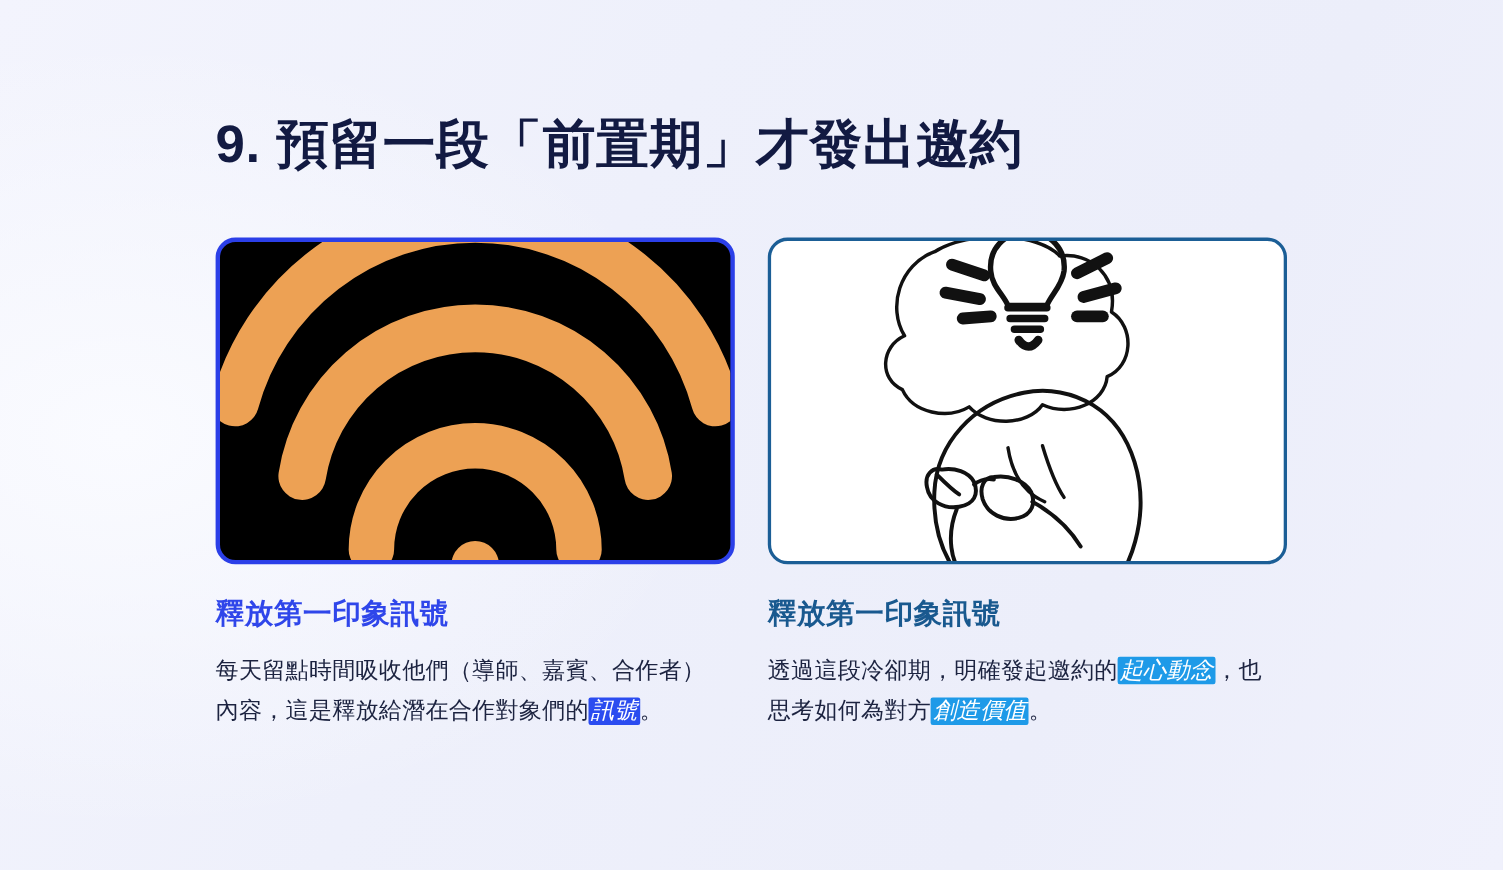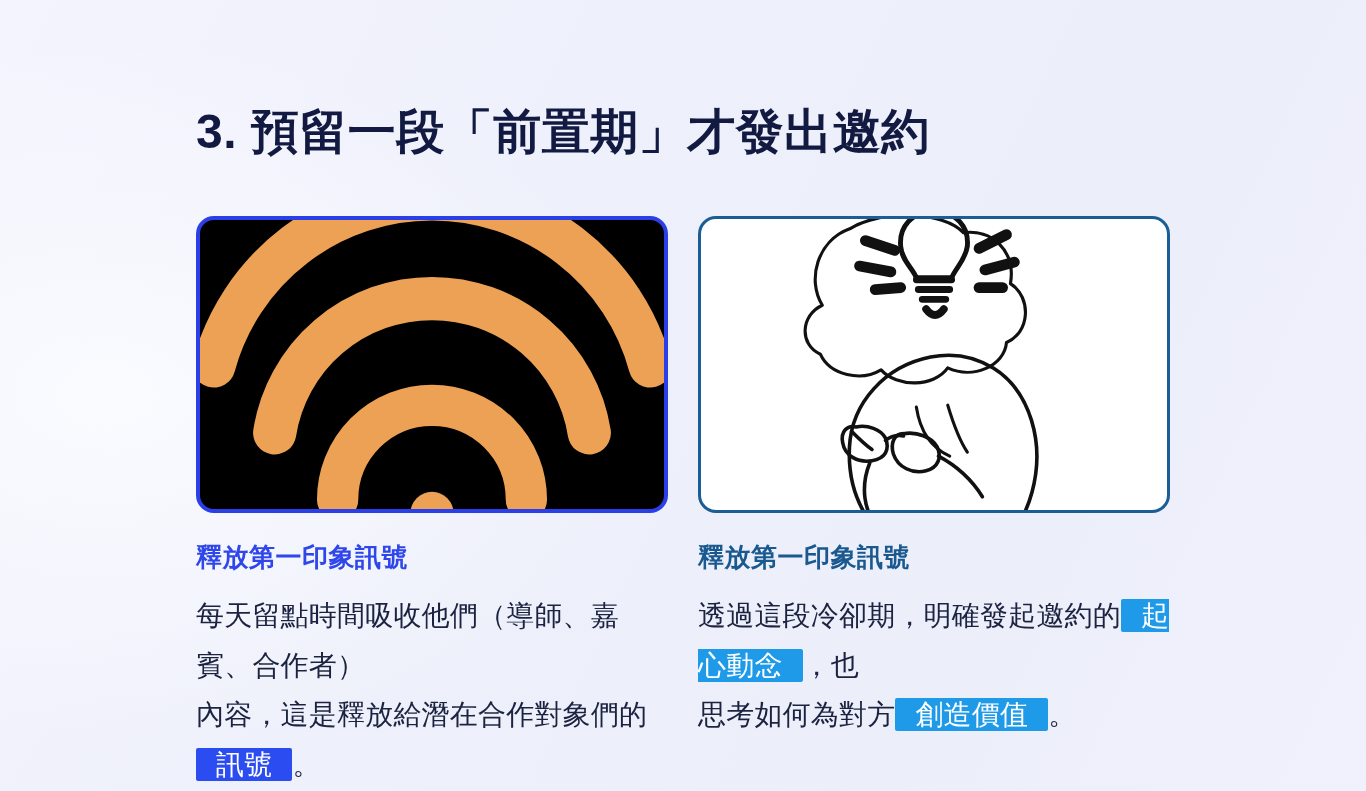--- a/index.html
+++ b/index.html
@@ -72,41 +72,42 @@
     font-size: 26px;
     font-weight: 700;
     letter-spacing: 0.5px;
     line-height: 1.3;
   }
   .caption-title.left  { color: #2f46ea; }
   .caption-title.right { color: #19598f; }
 
   .caption-body {
     margin-top: 16px;
-    font-size: 28px;
+    font-size: 21px;
     line-height: 1.78;
     color: #1c2340;
     letter-spacing: 0.2px;
   }
   .caption-body p { margin: 0; }
 
   mark {
-    padding: 1px 20px;
+    padding: 1px 2px;
     border-radius: 2px;
     color: #ffffff;
+    font-style: italic;
   }
   mark.hl-indigo { background: #2b4cf0; }
   mark.hl-cyan   { background: #1e9ae8; }
 </style>
 </head>
 <body>
 
 <div class="slide">
 
-  <h1 class="title">3. 預留一段「前置期」才發出邀約</h1>
+  <h1 class="title">9. 預留一段「前置期」才發出邀約</h1>
 
   <div class="columns">
 
     <div class="col">
 
       <div class="card card-left">
         <svg viewBox="0 0 472 297" preserveAspectRatio="xMidYMid slice">
           <g fill="none" stroke="#eda154" stroke-linecap="round">
             <path d="M 14 150 A 230 230 0 0 1 458 150" stroke-width="44"></path>
             <path d="M 76 218 A 162 162 0 0 1 396 218" stroke-width="44"></path>

